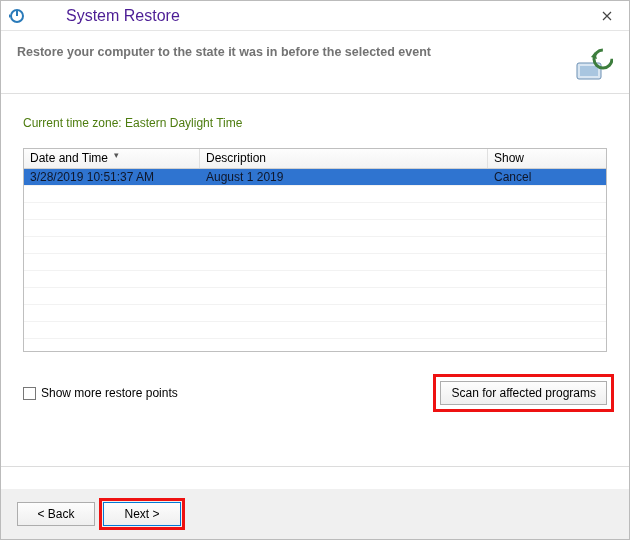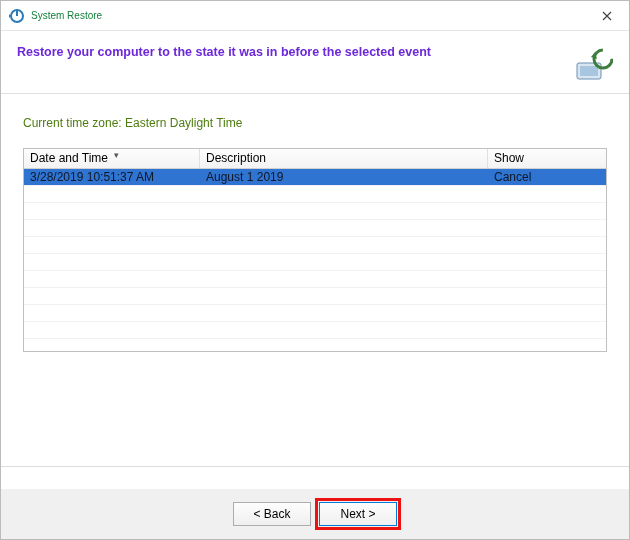--- a/index.html
+++ b/index.html
@@ -15,34 +15,34 @@
   .window { width: 630px; height: 540px; background: #fff; border: 1px solid #bbb; display: flex; flex-direction: column; }
   .titlebar {
     background: #fff;
     height: 30px;
     display: flex;
     align-items: center;
     padding-left: 8px;
     border-bottom: 1px solid #e5e5e5;
   }
   .titlebar-icon { width: 16px; height: 16px; margin-right: 6px; display:flex; align-items:center; justify-content:center;}
-  .titlebar-title { flex: 1; font-size: 10px; color: #15803d; }
+  .titlebar-title { flex: 1; font-size: 16px; color: #4c1d95; margin-left: 35px; }
   .titlebar-close {
     width: 45px; height: 30px;
     display:flex; align-items:center; justify-content:center;
     color: #444; cursor: pointer;
   }
   .header-strip {
     background:#fff;
     padding: 14px 16px 8px 16px;
     display:flex; align-items:flex-start;
     border-bottom: 1px solid #dfdfdf;
     min-height: 62px;
   }
-  .header-text { flex:1; font-weight: bold; font-size: 12.5px; color:#6d28d9; }
+  .header-text { flex:1; font-weight: bold; font-size: 12.5px; color:#737373; }
   .header-icon { width:40px; height:40px; margin-left:8px; display:flex; align-items:center; justify-content:center;}
   .content {
     flex:1;
     padding: 22px 22px 10px 22px;
     background:#fff;
     display:flex; flex-direction:column;
     border-bottom:1px solid #dcdcdc;
   }
   .tz-line { font-size:12px; color:#4d7c0f; margin-bottom:18px; }
   .table-wrap {
@@ -95,21 +95,21 @@
     border:1px solid #adadad;
     height:24px; padding:0 10px;
     font-size:12px;
     cursor:pointer;
     font-family:inherit;
   }
   .red-highlight { outline:3px solid #e11; outline-offset:4px; }
   .footer {
     height:50px;
     background:#f0f0f0;
-    display:flex; align-items:center; justify-content:center;
+    display:flex; align-items:center; justify-content:flex-start;
     padding: 0 16px;
     gap:8px;
     margin-top:22px;
   }
   .footer button {
     height:24px; min-width:78px;
     background: linear-gradient(#fdfdfd,#efefef);
     border:1px solid #adadad;
     font-size:12px; cursor:pointer;
     padding:0 10px;
@@ -176,20 +176,27 @@
           <div class="emptyrow"></div>
           <div class="emptyrow"></div>
         <div class="emptyrow"></div>
           <div class="emptyrow"></div>
           <div class="emptyrow"></div>
         <div class="emptyrow"></div>
           <div class="emptyrow"></div>
       </div>
     </div>
 
+    <div class="below-table">
+      <label class="chk-label">
+        <span class="chk-box"></span>
+        <span>Show more restore points</span>
+      </label>
+      <button class="scan-btn red-highlight">Scan for affected programs</button>
+    </div>
   </div>
 
   <div class="footer">
     <button>&lt; Back</button>
     <button class="primary next-btn red-highlight">Next &gt;</button>
   </div>
 
 </div>
 
 </body></html>

